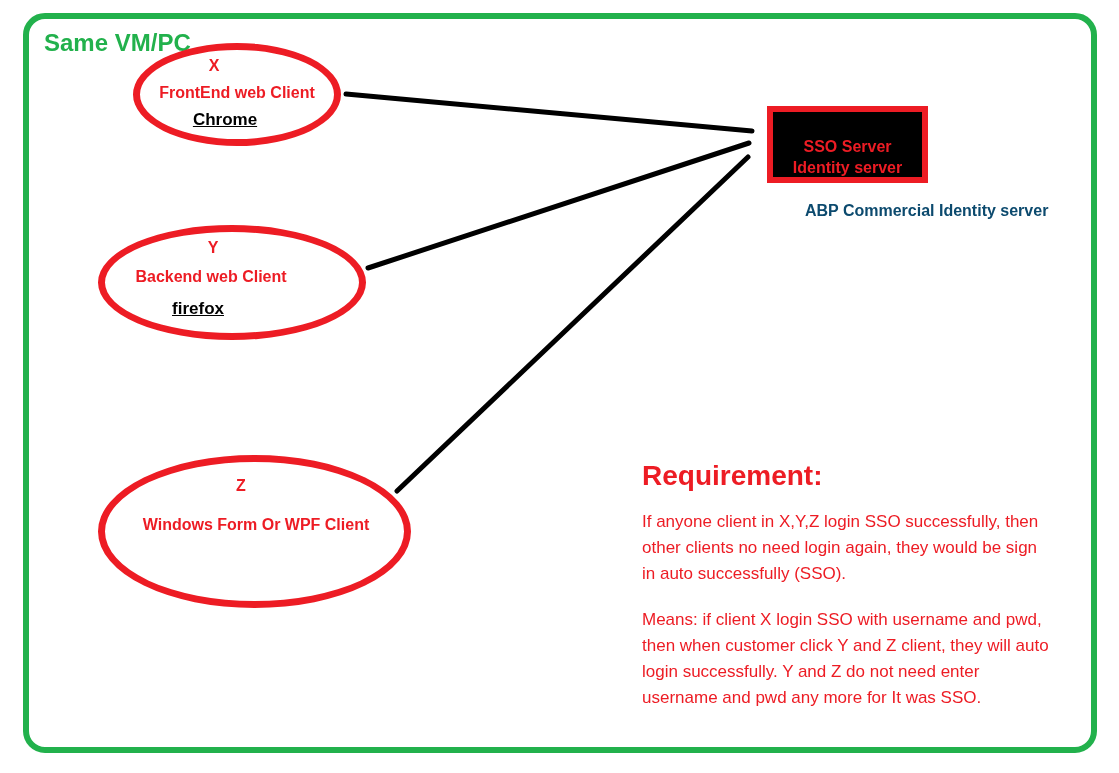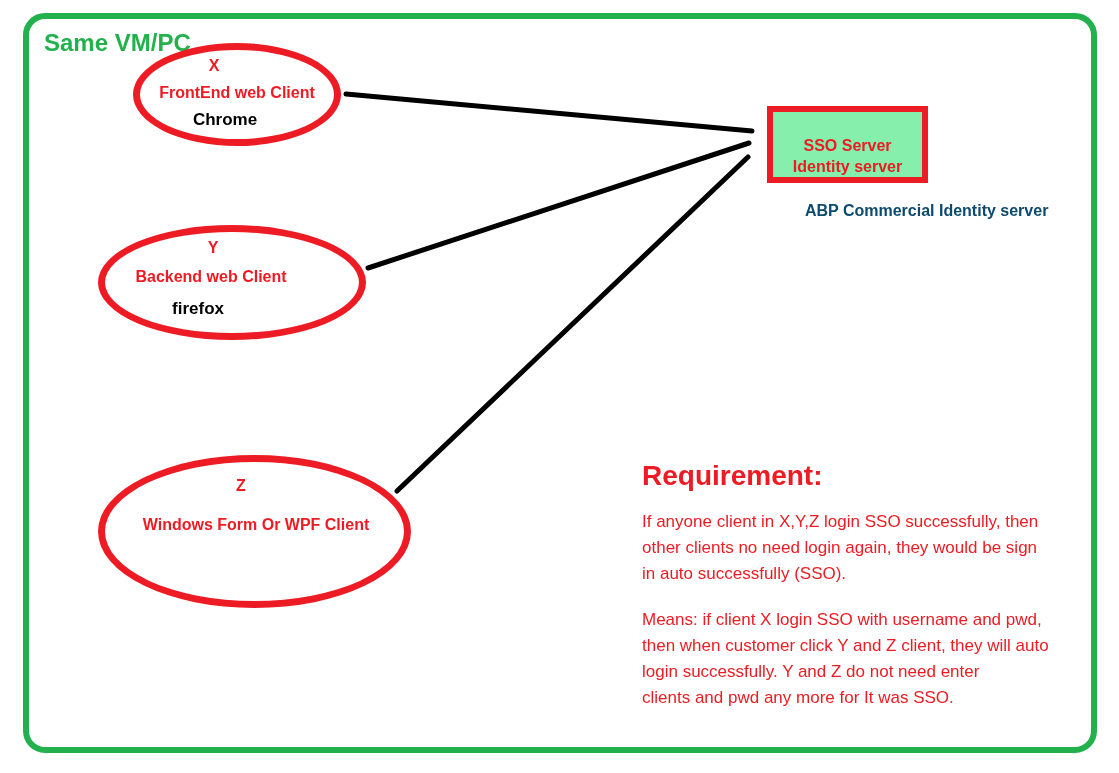--- a/index.html
+++ b/index.html
@@ -45,43 +45,43 @@
   .node-z { left: 98px;  top: 455px; width: 313px; height: 153px; }
 
   .node-text {
     transform: translateX(-50%);
     font-weight: bold;
     font-size: 16px;
     color: #ED1C24;
     white-space: nowrap;
     z-index: 3;
   }
-  .node-note { color: #000000; font-size: 17px; }
+  .node-note { color: #000000; font-size: 17px; text-decoration: underline; }
 
   .x-title    { left: 214px; top: 57px;  }
   .x-subtitle { left: 237px; top: 84px;  }
   .x-note     { left: 225px; top: 110px; }
 
   .y-title    { left: 213px; top: 239px; }
   .y-subtitle { left: 211px; top: 268px; }
   .y-note     { left: 198px; top: 299px; }
 
   .z-title    { left: 241px; top: 477px; }
   .z-subtitle { left: 256px; top: 516px; }
 
   
   .sso-box {
     left: 767px; top: 106px;
     width: 161px; height: 77px;
     border: 6px solid #ED1C24;
-    background: #86efac;
+    background: #000000;
     z-index: 2;
     display: flex; flex-direction: column;
-    align-items: center; justify-content: flex-end;
-    padding-top: 14px;
+    align-items: center; justify-content: flex-start;
+    padding-top: 24px;
   }
   .sso-box div {
     font-size: 16px; font-weight: bold;
     color: #ED1C24; line-height: 21px;
     white-space: nowrap;
   }
   .sso-caption {
     left: 760px; top: 202px;
     font-size: 16px; font-weight: bold;
     color: #0c4a6e;
@@ -144,15 +144,15 @@
   <div class="req-heading">Requirement:</div>
   <div class="req-para">
     <div class="req-line">If anyone client in X,Y,Z login SSO successfully, then</div>
     <div class="req-line">other clients no need login again, they would be sign</div>
     <div class="req-line">in auto successfully (SSO).</div>
   </div>
   <div class="req-para">
     <div class="req-line">Means: if client X login SSO with username and pwd,</div>
     <div class="req-line">then when customer click Y and Z client, they will auto</div>
     <div class="req-line">login successfully. Y and Z do not need enter</div>
-    <div class="req-line">clients and pwd any more for It was SSO.</div>
+    <div class="req-line">username and pwd any more for It was SSO.</div>
   </div>
 </div>
 
 </body></html>

